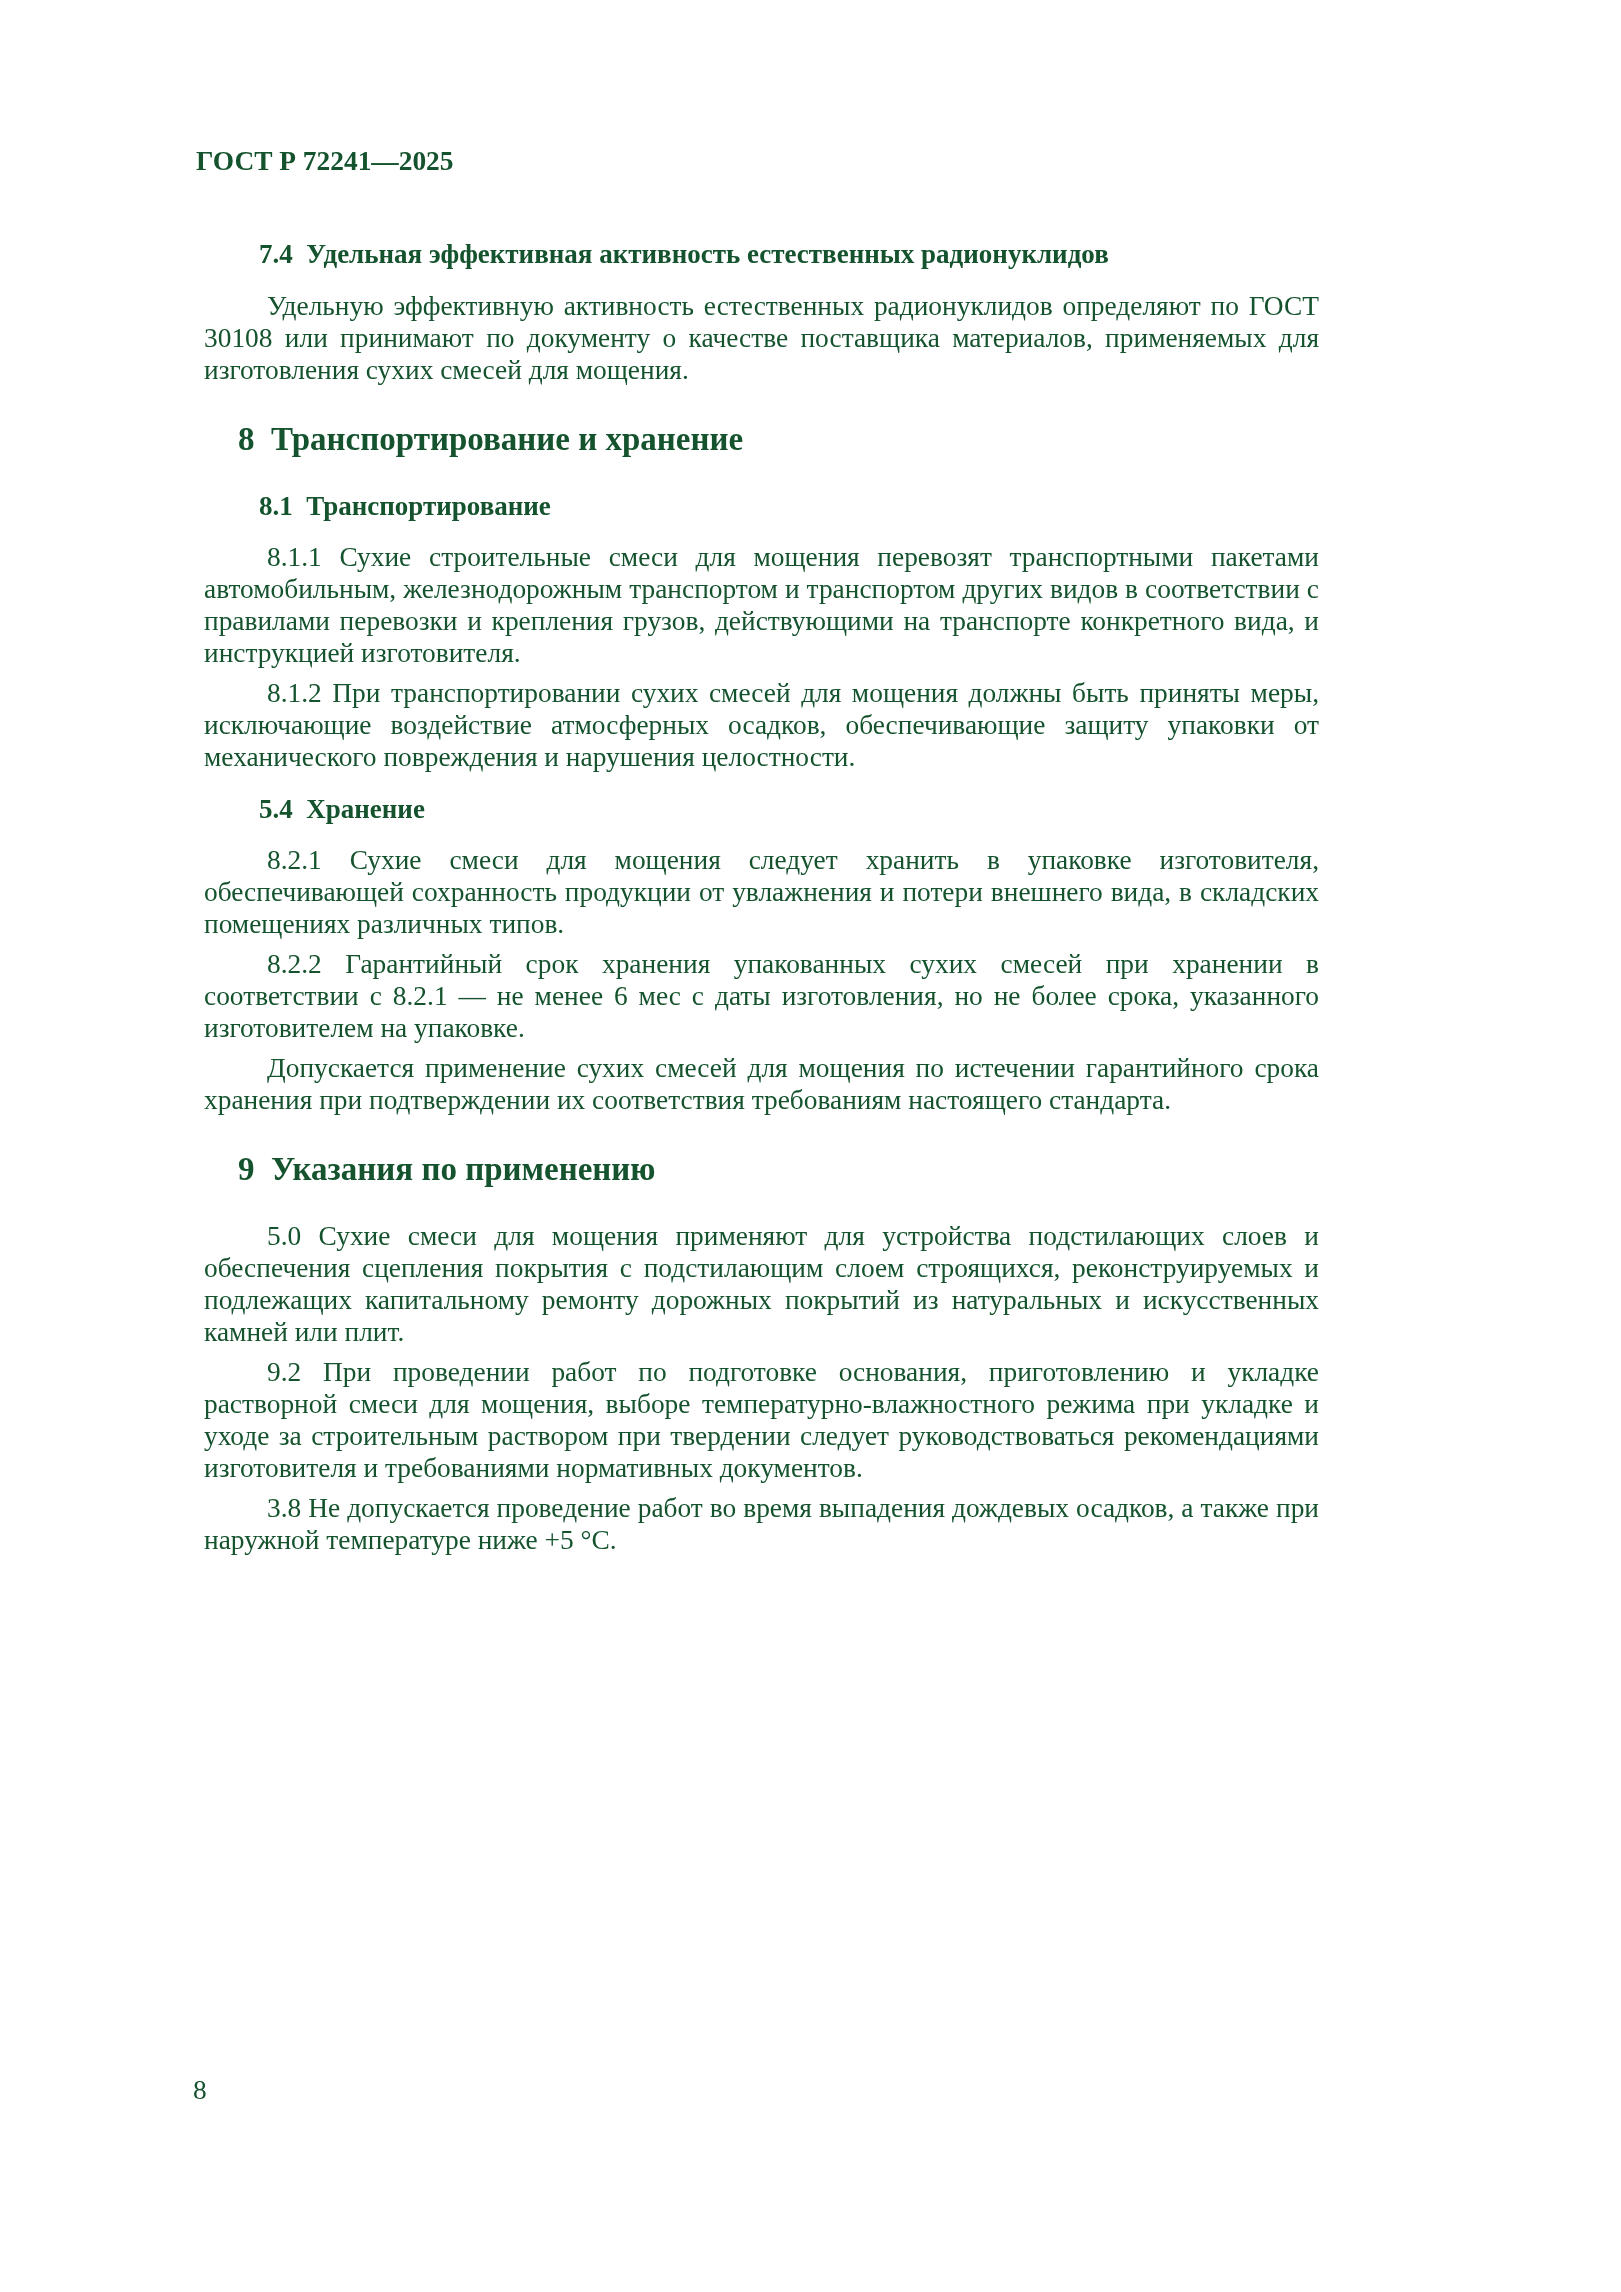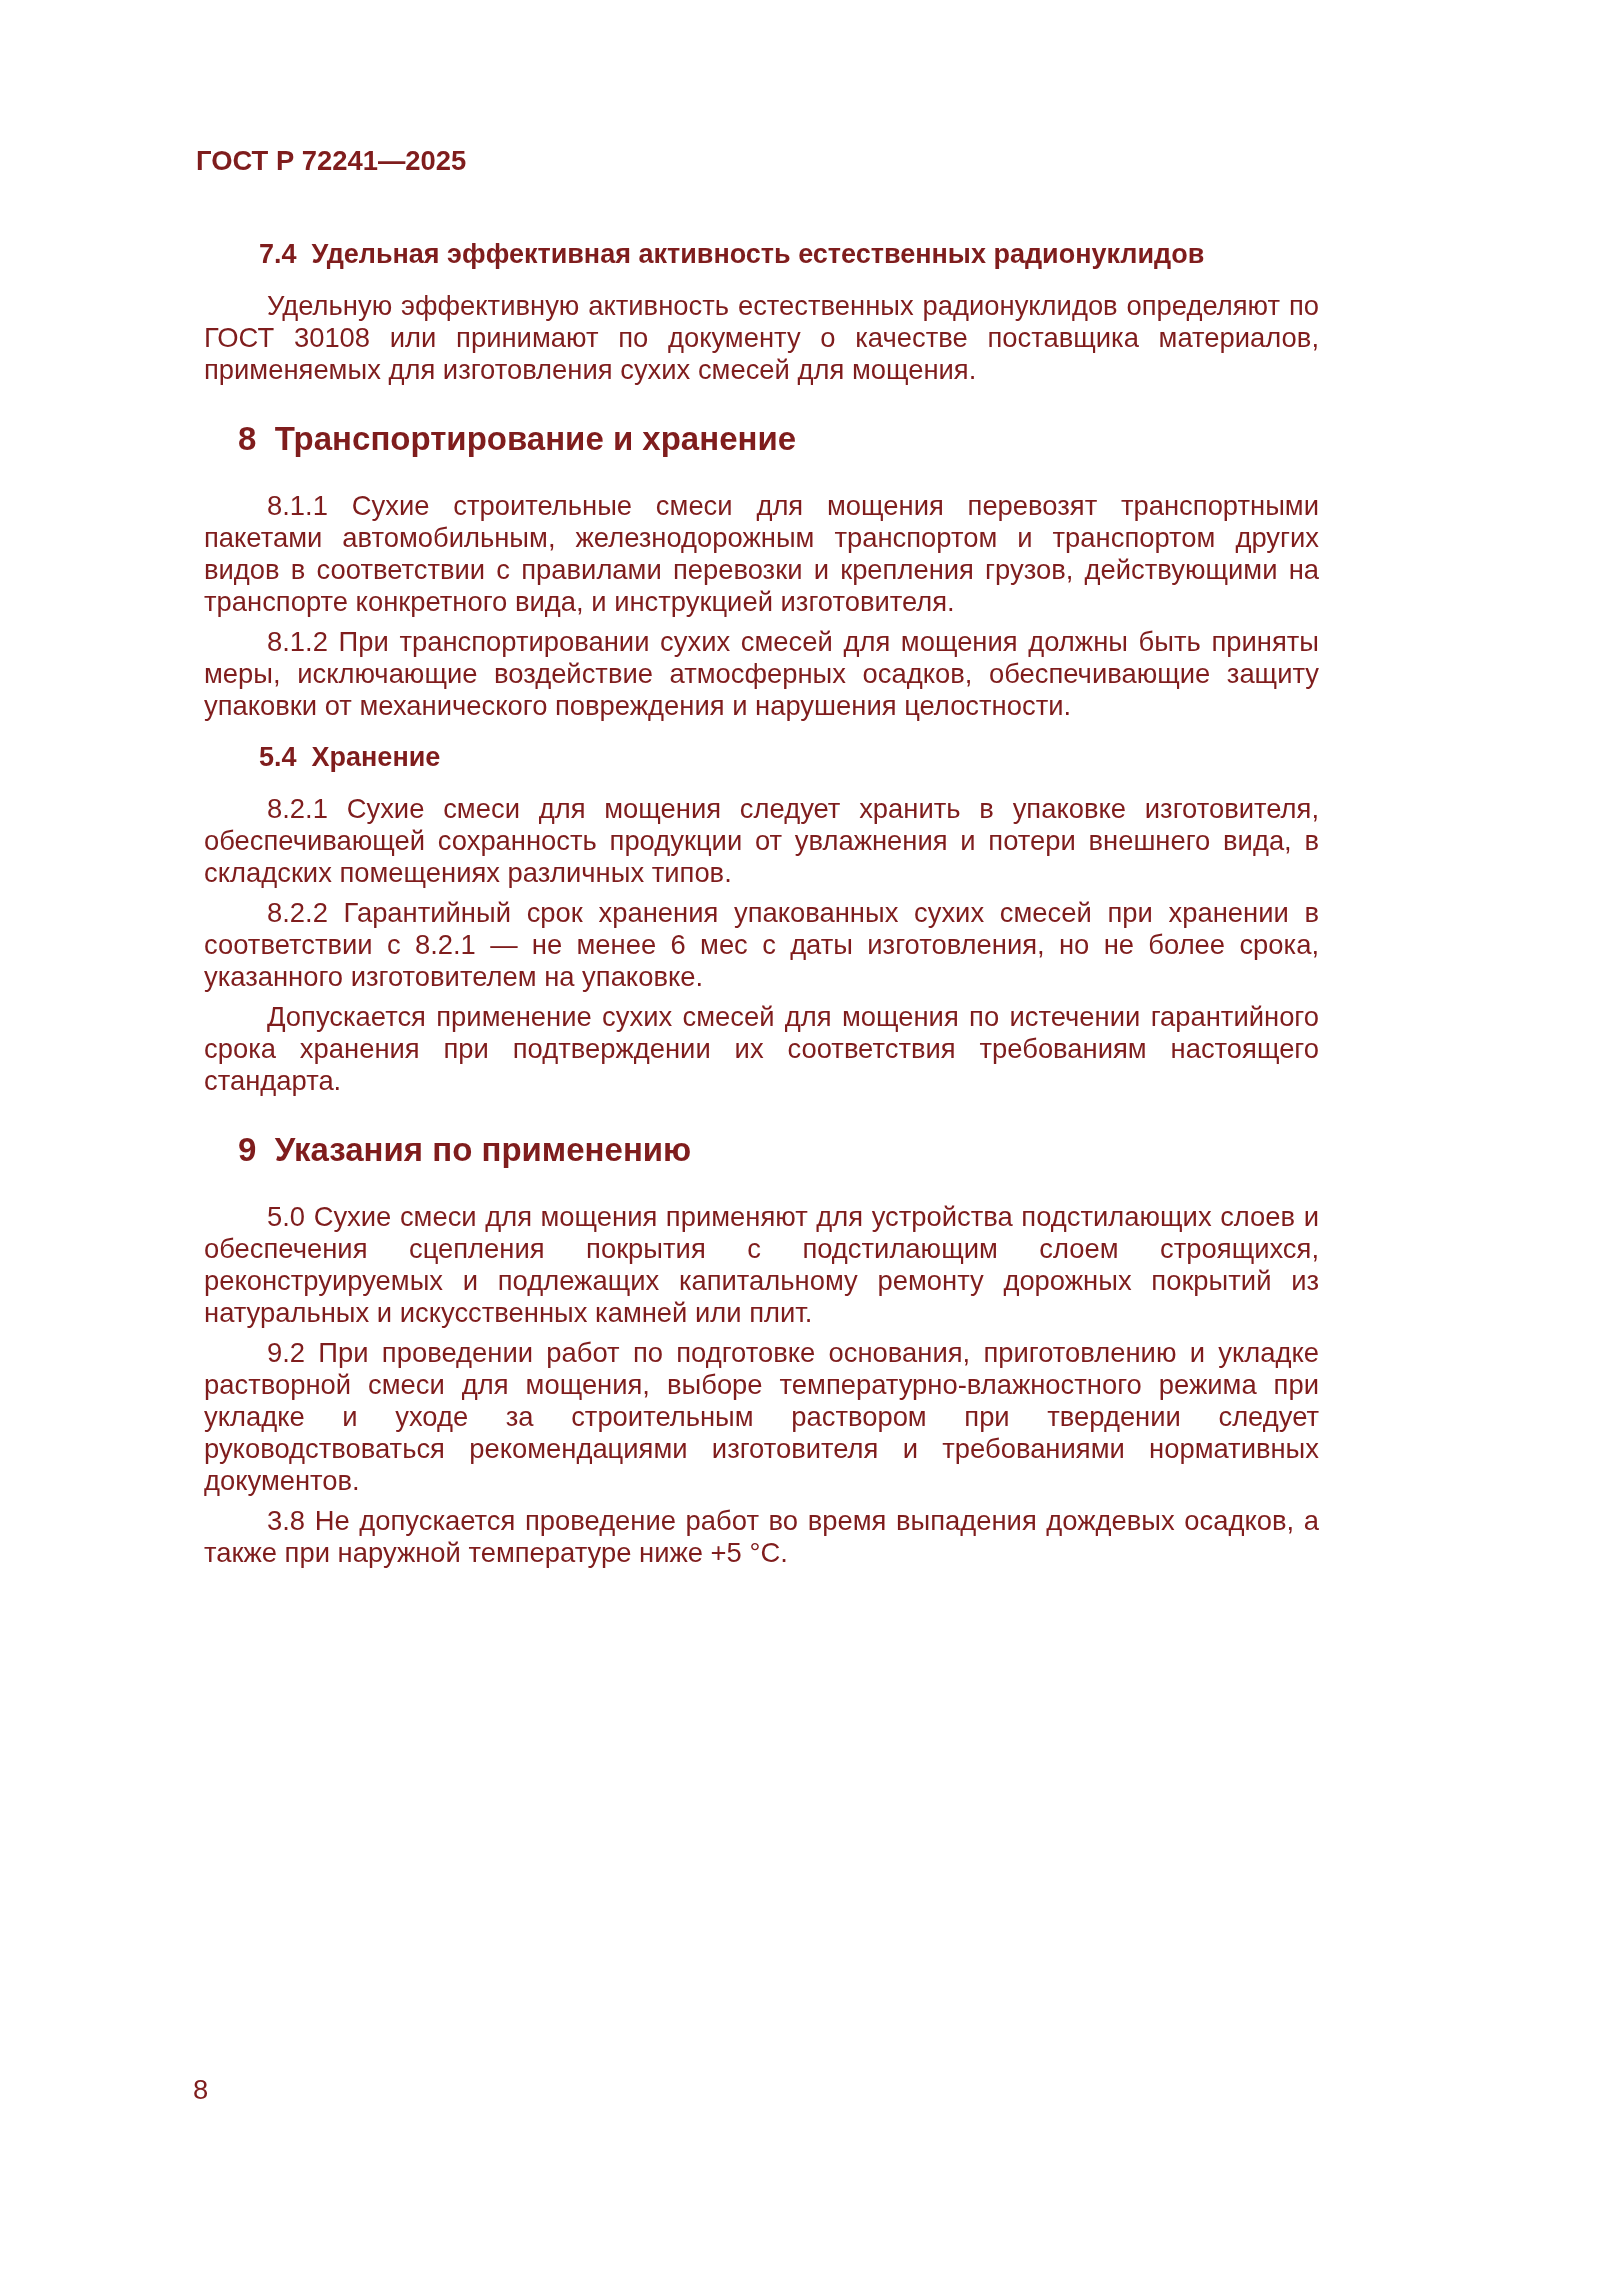--- a/index.html
+++ b/index.html
@@ -5,22 +5,22 @@
   html, body {
     margin: 0;
     padding: 0;
     background: #ffffff;
   }
   .page {
     position: relative;
     width: 1456px;
     height: 2293px;
     background: #ffffff;
-    color: #7f1d1d;
-    font-family: Liberation Sans, sans-serif;
+    color: #14532d;
+    font-family: Liberation Serif, serif;
     overflow: hidden;
   }
   .content {
     padding: 145px 129px 0 196px;
   }
   .doc-header {
     font-size: 27.4px;
     font-weight: bold;
     line-height: 32px;
     margin: 0 0 61px 0;
@@ -63,20 +63,21 @@
   <div class="content">
 
     <header class="doc-header">ГОСТ Р 72241—2025</header>
 
     <h3 class="sub-heading">7.4  Удельная эффективная активность естественных радионуклидов</h3>
 
     <p class="para">Удельную эффективную активность естественных радионуклидов определяют по ГОСТ 30108 или принимают по документу о качестве поставщика материалов, применяемых для изготовления сухих смесей для мощения.</p>
 
     <h2 class="sec-heading">8  Транспортирование и хранение</h2>
 
+    <h3 class="sub-heading">8.1  Транспортирование</h3>
 
     <p class="para">8.1.1 Сухие строительные смеси для мощения перевозят транспортными пакетами автомобиль­ным, железнодорожным транспортом и транспортом других видов в соответствии с правилами пере­возки и крепления грузов, действующими на транспорте конкретного вида, и инструкцией изготовителя.</p>
 
     <p class="para">8.1.2 При транспортировании сухих смесей для мощения должны быть приняты меры, исключаю­щие воздействие атмосферных осадков, обеспечивающие защиту упаковки от механического повреж­дения и нарушения целостности.</p>
 
     <h3 class="sub-heading">5.4  Хранение</h3>
 
     <p class="para">8.2.1 Сухие смеси для мощения следует хранить в упаковке изготовителя, обеспечивающей сохранность продукции от увлажнения и потери внешнего вида, в складских помещениях различных типов.</p>
 
     <p class="para">8.2.2 Гарантийный срок хранения упакованных сухих смесей при хранении в соответствии с 8.2.1 — не менее 6 мес с даты изготовления, но не более срока, указанного изготовителем на упаковке.</p>

